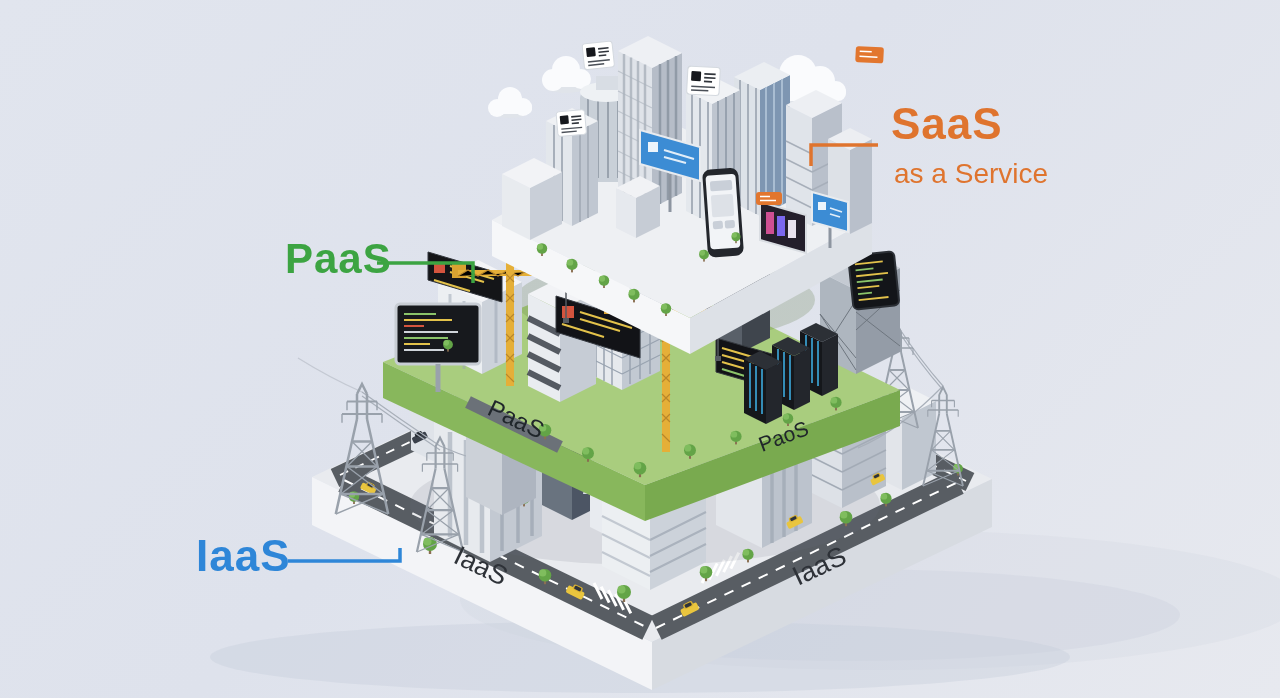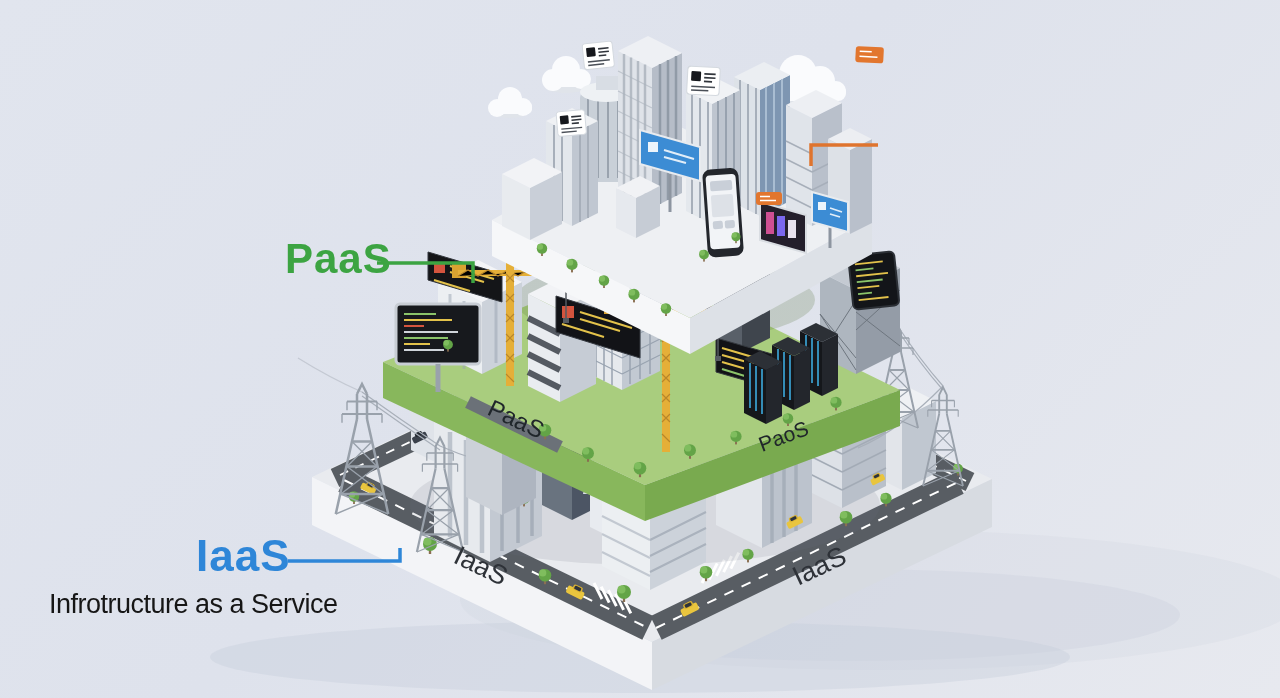--- a/index.html
+++ b/index.html
@@ -457,21 +457,22 @@
   </g>
 
   <g fill="none" stroke-width="3.5">
     <polyline points="878,145 811,145 811,166" stroke="#df742e"></polyline>
     <polyline points="377,263 473,263 473,283" stroke="#3ca442"></polyline>
     <polyline points="288,561 400,561 400,548" stroke="#2e86d8"></polyline>
   </g>
 </svg>
 
 <div class="label saas-label">
+  <span class="title">SaaS</span>
+  <span class="subtitle">as a Service</span>
 </div>
 <div class="label paas-label">
   <span class="title">PaaS</span>
 </div>
 <div class="label iaas-label">
   <span class="title">IaaS</span>
-  <span class="subtitle">Infrotructure as a Service</span>
 </div>
 </div>
 
 </body></html>

